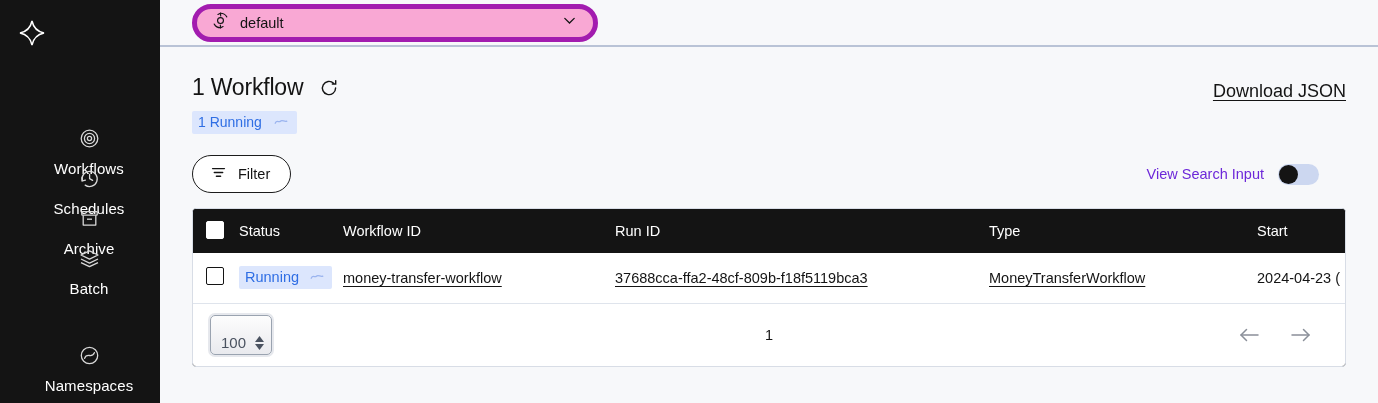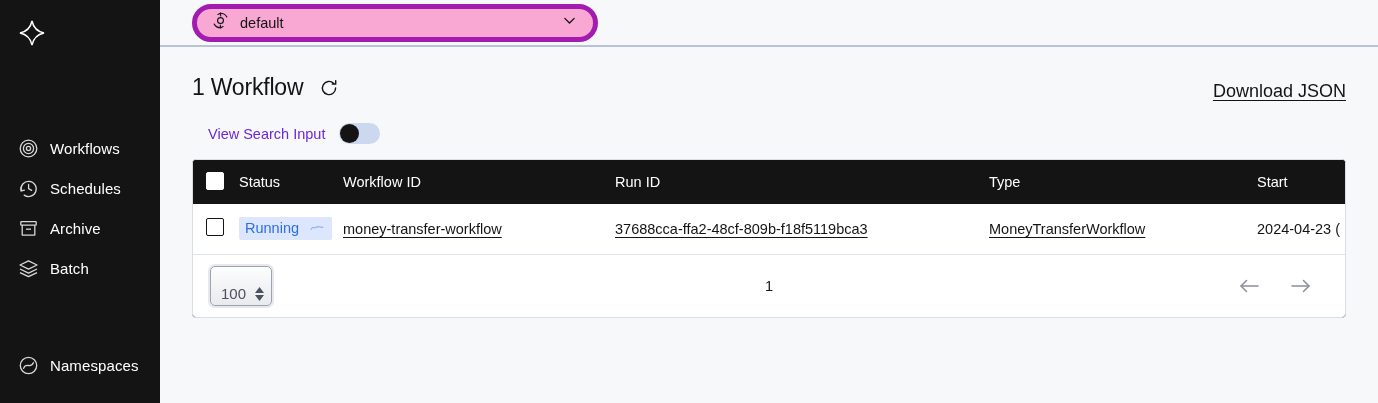--- a/index.html
+++ b/index.html
@@ -17,21 +17,21 @@
     background: #141414;
     flex: 0 0 160px;
     position: relative;
   }
   .logo { position: absolute; left: 17px; top: 18px; width: 30px; height: 30px; }
   .nav-group { position: absolute; left: 0; width: 160px; }
   .nav-group.primary { top: 128px; }
   .nav-group.secondary { top: 345px; }
   .nav-item {
     display: flex; align-items: center; gap: 11px;
-    height: 40px; padding-left: 18px; cursor: pointer;
+    height: 40px; padding-left: 18px; cursor: pointer; flex-direction: column;
   }
   .nav-item .ico { width: 21px; height: 21px; flex: 0 0 21px; display:block; }
   .nav-item .lbl {
     color: #fff; font-size: 15px; letter-spacing: .1px; white-space: nowrap;
   }
 
   
   .main { flex: 1 1 auto; height: 403px; background: #f7f8fa; position: relative; }
 
   
@@ -259,22 +259,42 @@
           <span class="refresh-btn">
             <svg width="20" height="20" viewBox="0 0 20 20" fill="none" stroke="#141414" stroke-width="1.4" stroke-linecap="round">
               <path d="M16.6 10 a6.6 6.6 0 1 1-2.0-4.7"></path>
               <path d="M16.7 2.6 L16.7 6.0 L13.3 6.0"></path>
             </svg>
           </span>
         </div>
         <a class="dl-json">Download JSON</a>
       </div>
 
+      <div class="badge-row">
+        <span class="status-badge">
+          <span>1 Running</span>
+          <span>
+            <svg width="14" height="10" viewBox="0 0 14 10" fill="none" stroke="#9ab4ef" stroke-width="1.3" stroke-linecap="round">
+              <path d="M1.2 6.2 C3.0 2.4 4.6 6.0 6.4 4.2 C8.2 2.4 10.4 5.2 12.8 4.2"></path>
+            </svg>
+          </span>
+        </span>
+      </div>
 
       <div class="controls-row">
+        <button class="filter-btn">
+          <span>
+            <svg width="17" height="17" viewBox="0 0 17 17" fill="none" stroke="#141414" stroke-width="1.4" stroke-linecap="round">
+              <path d="M2.6 4.6 H14.4"></path>
+                <path d="M4.3 8.5 H12.7"></path>
+                <path d="M6.4 12.3 H10.6"></path>
+            </svg>
+          </span>
+          <span>Filter</span>
+        </button>
 
         <div class="toggle-wrap">
           <span class="toggle-label">View Search Input</span>
           <div class="toggle">
             <span class="knob"></span>
           </div>
         </div>
       </div>
 
       <div class="table-wrap">

